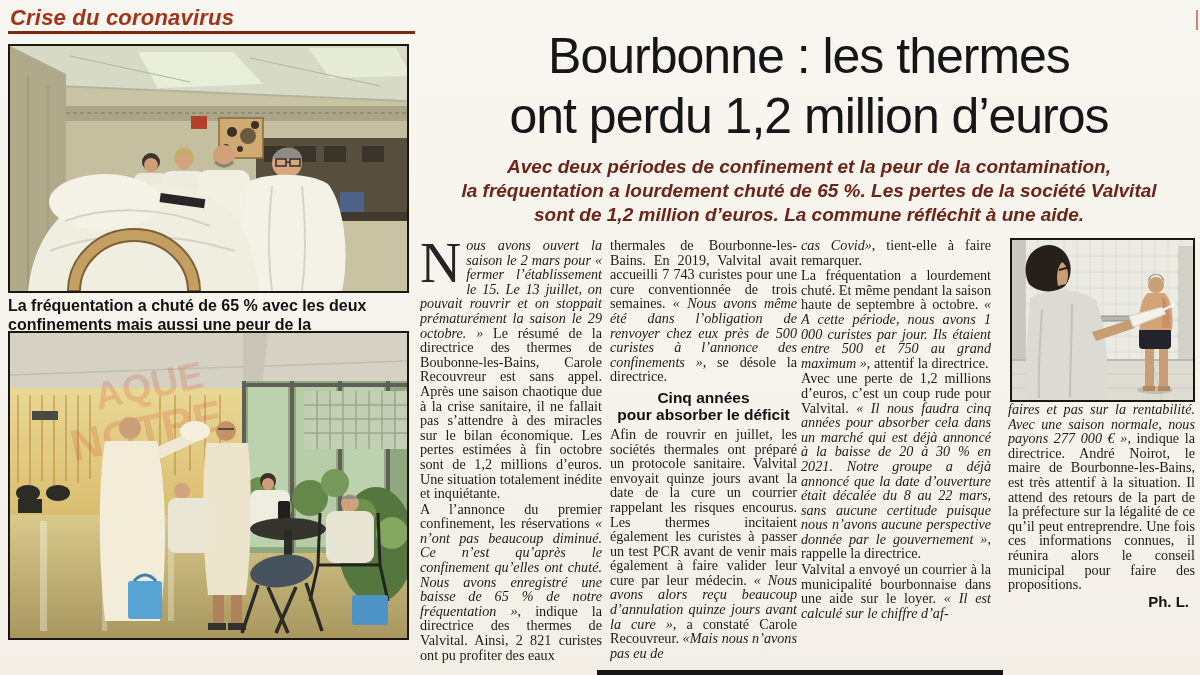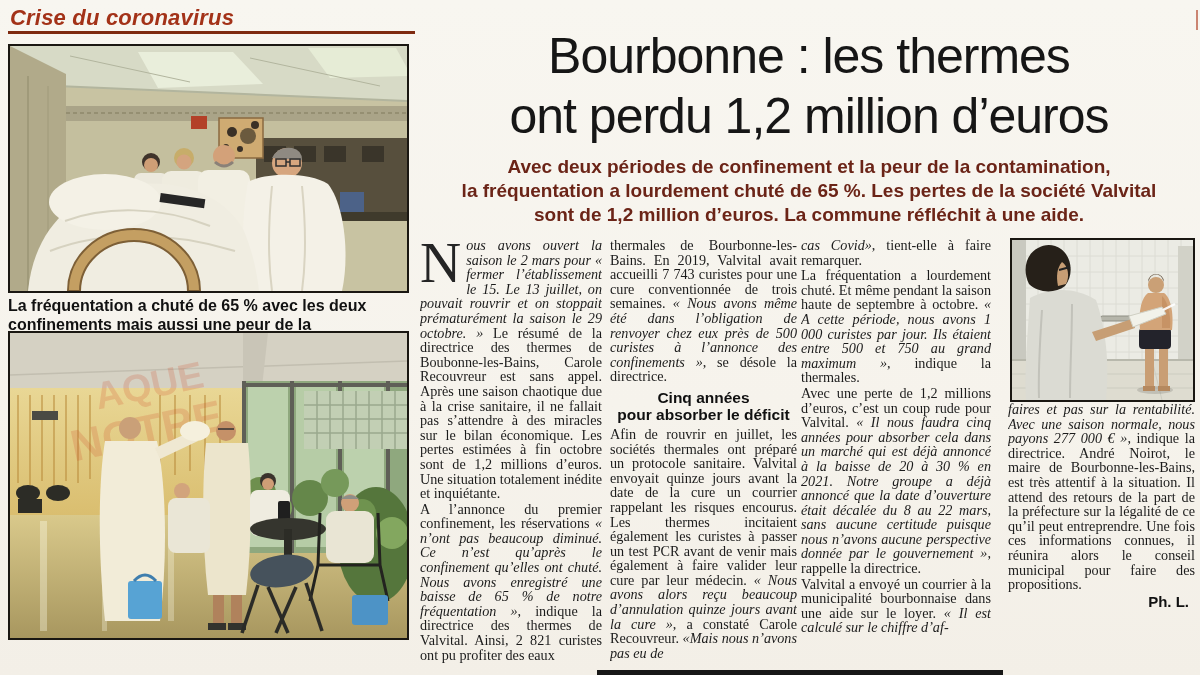--- a/index.html
+++ b/index.html
@@ -28,21 +28,21 @@
   .cap2 { left:8px; top:644px; width:401px; }
 
   .headline {
     position:absolute; left:418px; top:26px; width:782px; text-align:center;
     font-family:"Liberation Sans", sans-serif; font-weight:normal; color:#161616;
     font-size:50px; line-height:60px; letter-spacing:-1px;
   }
   .deck {
     position:absolute; left:418px; top:155px; width:782px; text-align:center;
     font-family:"Liberation Sans", sans-serif; font-weight:bold;
-    font-size:19px; line-height:24px; color:#6b2417;
+    font-size:19px; line-height:24px; color:#6b2417;font-style:italic;
   }
 
   .col {
     position:absolute; top:238px; height:437px; overflow:hidden;
     font-size:14.2px; line-height:14.6px; text-align:justify; color:#1b1b1b;
     -webkit-hyphens:auto; hyphens:auto;
   }
   .col p { margin:0 0 1px 0; }
   .c1 { left:420px; width:182px; }
   .c2 { left:610px; width:187px; }
@@ -276,21 +276,21 @@
     <p><span>thermales de Bourbonne-les-Bains. En 2019, Valvital avait accueilli 7 743 curistes pour une cure conventionnée de trois semaines. </span><span class="it">« Nous avons même été dans l’obligation de renvoyer chez eux près de 500 curistes à l’annonce des confinements »</span><span>, se désole la directrice.</span></p>
     <div class="subhead">
       <div>Cinq années</div>
       <div>pour absorber le déficit</div>
     </div>
     <p><span>Afin de rouvrir en juillet, les sociétés thermales ont préparé un protocole sanitaire. Valvital envoyait quinze jours avant la date de la cure un courrier rappelant les risques encourus. Les thermes incitaient également les curistes à passer un test PCR avant de venir mais également à faire valider leur cure par leur médecin. </span><span class="it">« Nous avons alors reçu beaucoup d’annulation quinze jours avant la cure »</span><span>, a constaté Carole Recouvreur. </span><span class="it">«Mais nous n’avons pas eu de</span></p>
   </div>
 
   <div class="col c3">
     <p><span class="it">cas Covid»</span><span>, tient-elle à faire remarquer.</span></p>
-    <p><span>La fréquentation a lourdement chuté. Et même pendant la saison haute de septembre à octobre. </span><span class="it">« A cette période, nous avons 1 000 curistes par jour. Ils étaient entre 500 et 750 au grand maximum »</span><span>, indique la thermales.</span></p>
+    <p><span>La fréquentation a lourdement chuté. Et même pendant la saison haute de septembre à octobre. </span><span class="it">« A cette période, nous avons 1 000 curistes par jour. Ils étaient entre 500 et 750 au grand maximum »</span><span>, attentif la directrice.</span></p>
     <p><span>Avec une perte de 1,2 millions d’euros, c’est un coup rude pour Valvital. </span><span class="it">« Il nous faudra cinq années pour absorber cela dans un marché qui est déjà annoncé à la baisse de 20 à 30 % en 2021. Notre groupe a déjà annoncé que la date d’ouverture était décalée du 8 au 22 mars, sans aucune certitude puisque nous n’avons aucune perspective donnée par le gouvernement »</span><span>, rappelle la directrice.</span></p>
     <p><span>Valvital a envoyé un courrier à la municipalité bourbonnaise dans une aide sur le loyer. </span><span class="it">« Il est calculé sur le chiffre d’af-</span></p>
   </div>
 
   <div class="col c4">
     <div class="ph3 photo-frame" style="position:relative;left:0;top:0;">
       <svg width="181" height="160" viewBox="0 0 181 160">
         <rect x="0" y="0" width="181" height="160" fill="#ebebe4"></rect>
         <g stroke="#dcdcd4" stroke-width="1">
           <line x1="26" y1="0" x2="26" y2="120"></line>

